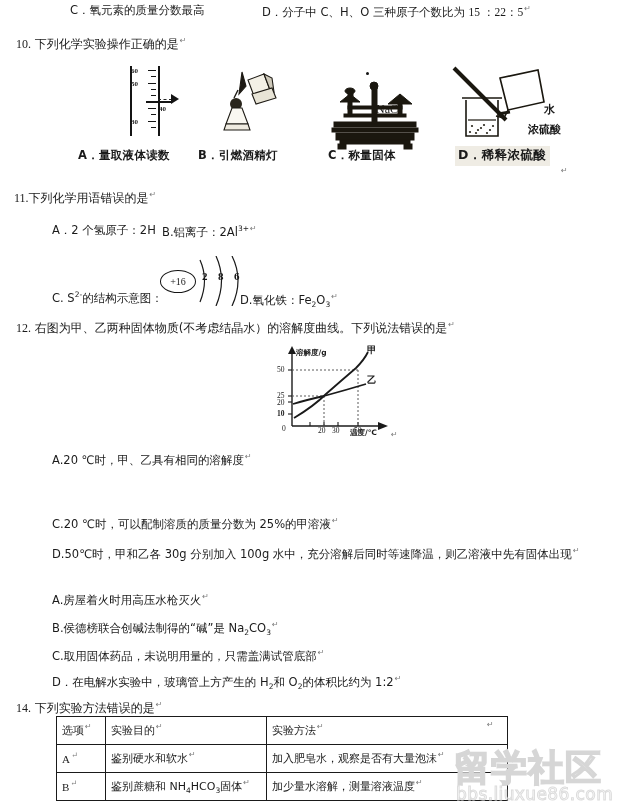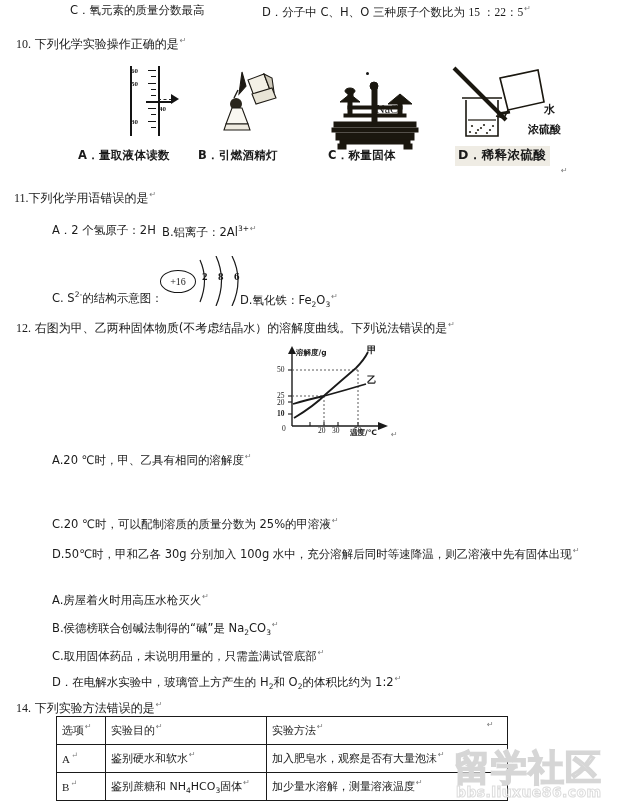--- a/index.html
+++ b/index.html
@@ -229,22 +229,22 @@
     font-size: 36px;
     font-weight: bold;
     letter-spacing: 1px;
     color: transparent;
     -webkit-text-stroke: 1.6px #d6d6d6;
     white-space: nowrap;
   }
   .wm-url {
     position: absolute;
     left: 4px; top: 40px;
-    font-size: 14px;
-    font-weight: bold;
+    font-size: 17px;
+    font-weight: normal;
     letter-spacing: .4px;
     color: transparent;
     -webkit-text-stroke: 1px #dcdcdc;
     white-space: nowrap;
   }
 </style>
 </head>
 <body>
 
 <div class="page">

